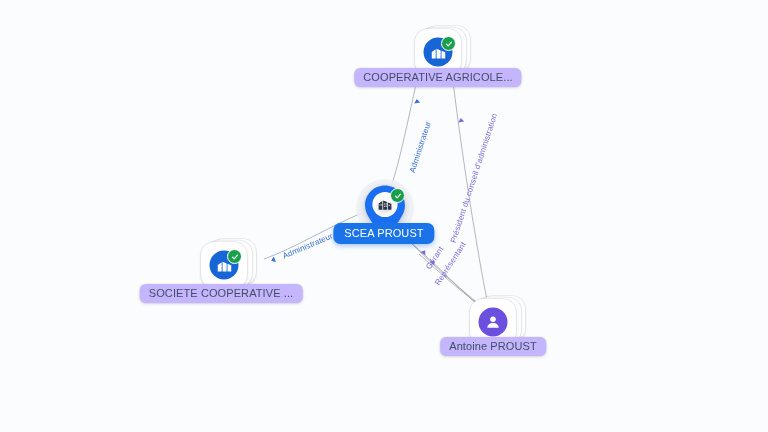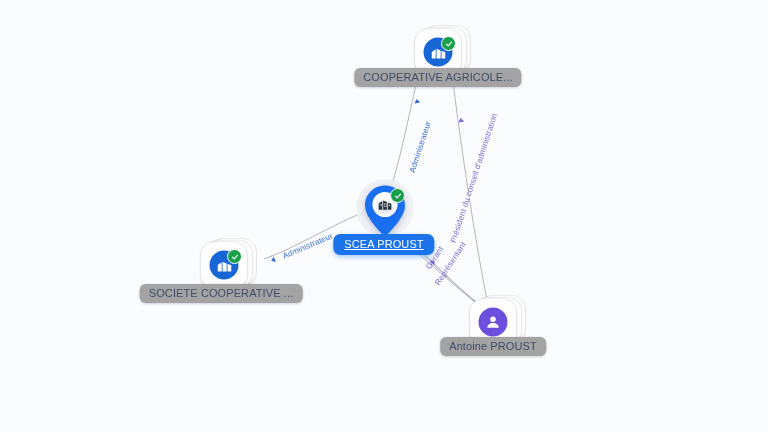--- a/index.html
+++ b/index.html
@@ -106,21 +106,21 @@
     transform: translate(-50%,-50%);
   }
 
   
   .label {
     position: absolute;
     transform: translate(-50%, 0);
     white-space: nowrap;
     padding: 3px 9px 4px 9px;
     border-radius: 6px;
-    background: #a3a3a3;
+    background: #c4b5fd;
     color: #414e68;
     font-size: 11px;
     letter-spacing: .1px;
     box-shadow: 0 1px 3px rgba(42,52,85,0.18), 0 0 0 0.6px rgba(60,70,100,0.07);
   }
   .label.selected {
     background: #1a73e8;
     color: #ffffff;
     font-size: 11px;
     padding: 4px 11px 5px 11px;
@@ -222,21 +222,21 @@
               <rect x="10.8" y="14.4" width="1.5" height="1.5" fill="#ffffff"></rect>
               <rect x="13.1" y="14.4" width="1.5" height="1.5" fill="#ffffff"></rect>
             </svg>
           </div>
           <div class="check-badge" style="left: 28px; top: 4px; background: rgb(24, 160, 74);">
             <svg width="8" height="8" viewBox="0 0 24 24" aria-hidden="true">
               <path d="M4.5 12.5l5 5 10-11" stroke="#ffffff" stroke-width="3.6" fill="none" stroke-linecap="round" stroke-linejoin="round"></path>
             </svg>
           </div>
         </div>
-        <div class="label selected" style="left: 384px; top: 234px; text-decoration: underline;">SCEA PROUST</div>
+        <div class="label selected" style="left: 384px; top: 223px;">SCEA PROUST</div>
       </div>
       <div class="node">
         <div class="stack" style="left: 224px; top: 265px;">
           <div class="card c3"></div>
           <div class="card c2"></div>
           <div class="card c1"></div>
           <div class="circ-icon" style="background: rgb(24, 102, 214);">
             <svg width="18" height="18" viewBox="0 0 24 24" aria-hidden="true">
               <path fill="#ffffff" d="M3 20V11.2l5.2-3.4V20H3zm6.4 0V7l5.4 2.2V20H9.4zM16 20V9.8l5 1.9V20h-5z"></path>
               <rect x="4.4" y="12.6" width="1.5" height="1.5" fill="#ffffff"></rect>

